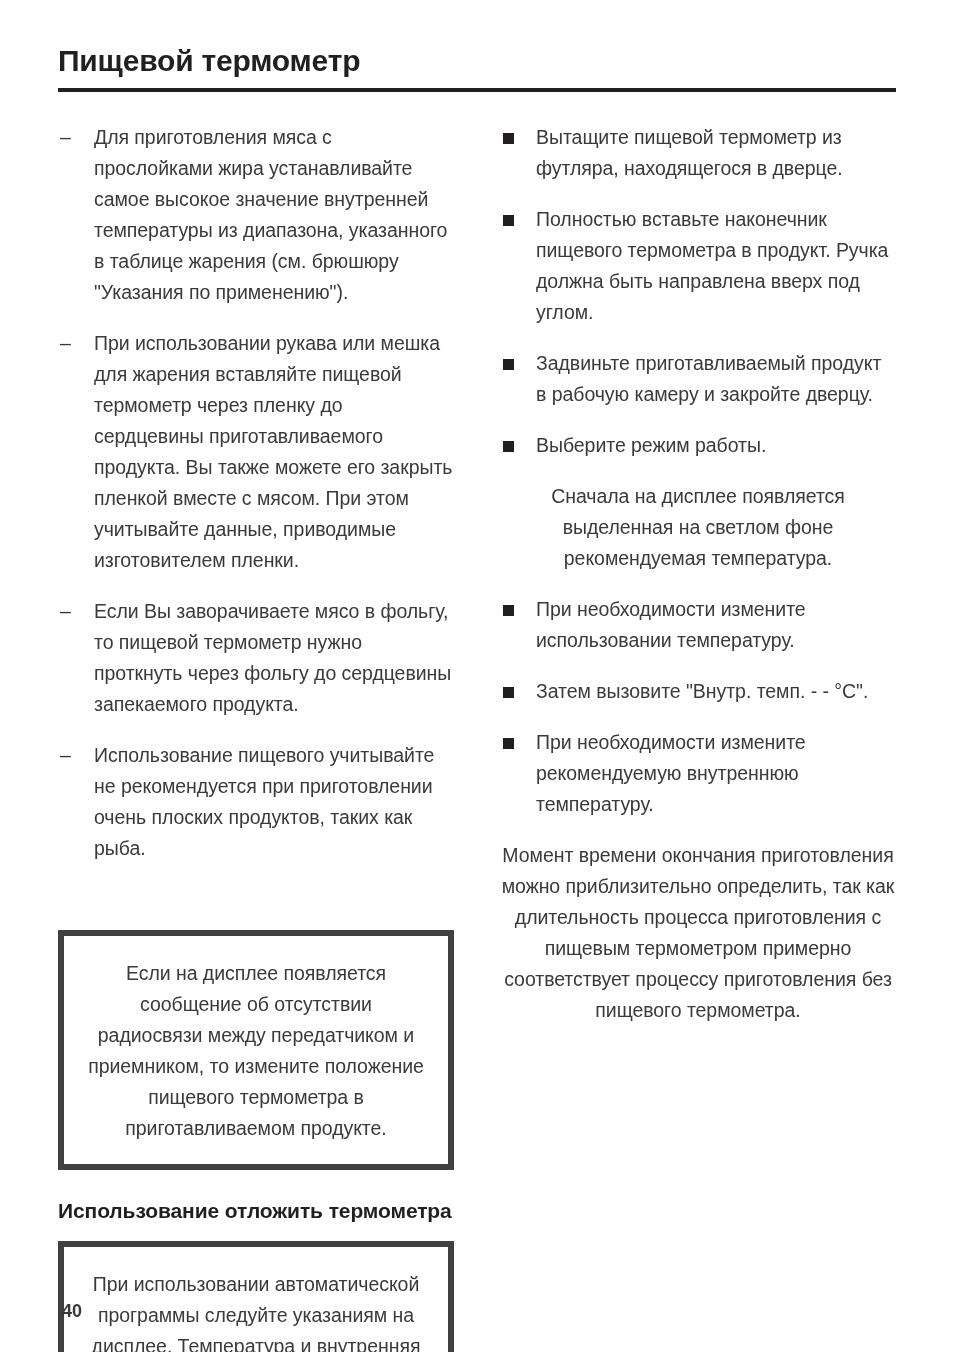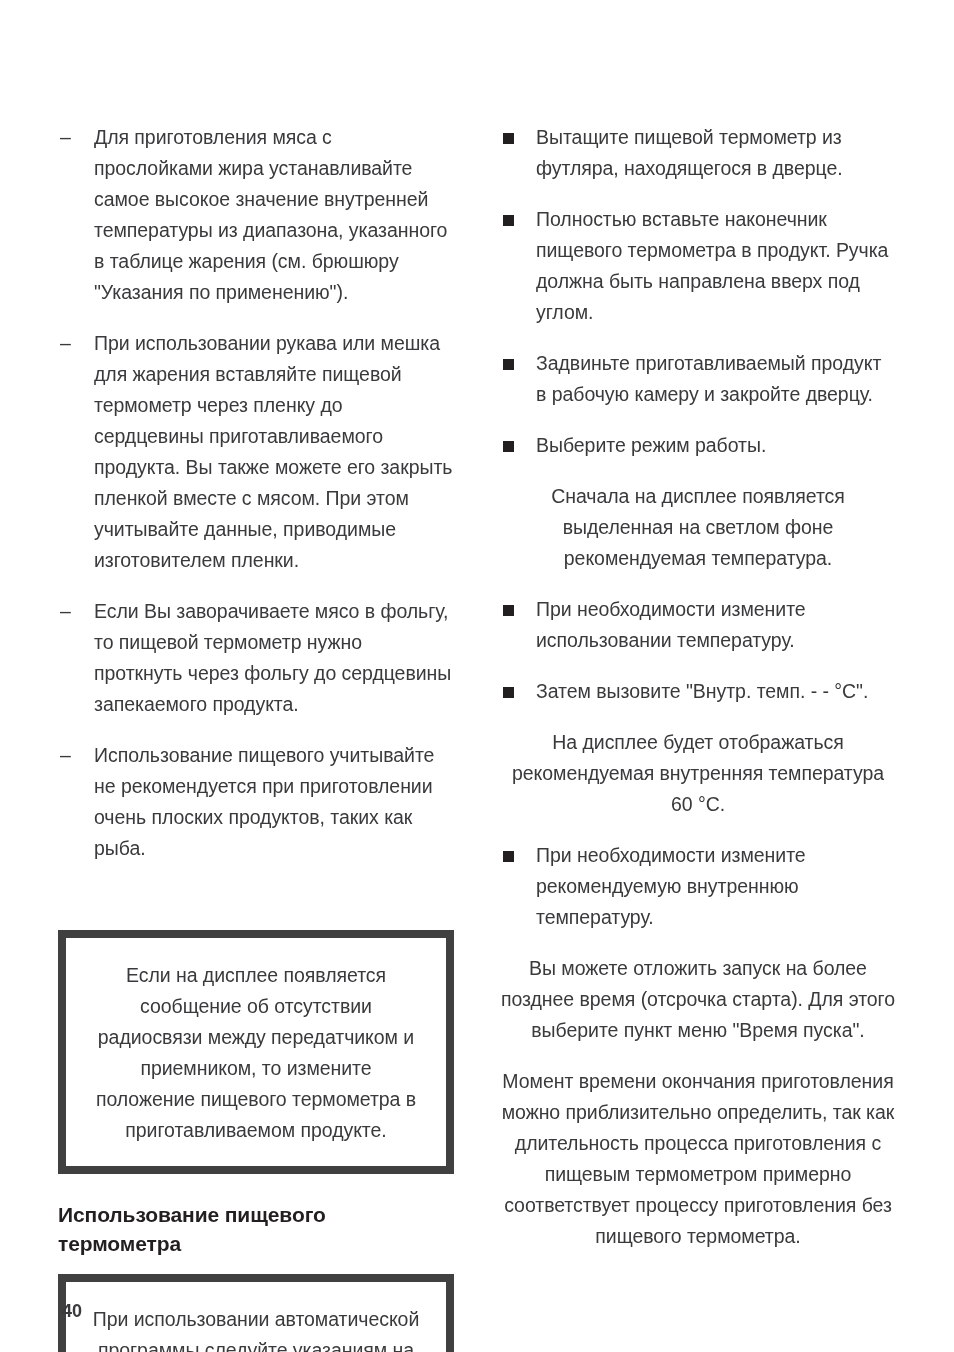--- a/index.html
+++ b/index.html
@@ -90,21 +90,21 @@
     left: 3px;
     top: 11px;
     width: 11px;
     height: 11px;
     background: #231f20;
     display: block;
   }
 
   
   .note-box {
-    border: 8px solid #404040;
+    border: 6px solid #404040;
     background: #ffffff;
     box-sizing: border-box;
     padding: 22px 24px 16px 24px;
     margin: 0 0 26px 0;
   }
   .note-box .para:last-child {
     margin-bottom: 4px;
   }
 
   
@@ -128,20 +128,24 @@
     line-height: 22px;
     color: #3a3a3c;
     font-weight: bold;
   }
 </style>
 </head>
 <body>
 
 <div class="page">
 
+  <div class="header">
+    <h1 class="page-title">Пищевой термометр</h1>
+    <div class="title-rule"></div>
+  </div>
 
   <div class="columns">
 
     <div class="col">
 
       <div class="bullet dash">
         <span class="marker">–</span>
         <span>Для приготовления мяса с прослойками жира устанавливайте самое высокое значение внутренней температуры из диапазона, указанного в таблице жарения (см. брюшюру "Указания по применению").</span>
       </div>
 
@@ -159,21 +163,21 @@
         <span class="marker">–</span>
         <span>Использование пищевого учитывайте не рекомендуется при приготовлении очень плоских продуктов, таких как рыба.</span>
       </div>
 
       <div class="spacer-lg"></div>
 
       <div class="note-box">
         <p class="para">Если на дисплее появляется сообщение об отсутствии радиосвязи между передатчиком и приемником, то измените положение пищевого термометра в приготавливаемом продукте.</p>
       </div>
 
-      <h2 class="section-heading">Использование пищевого термометра</h2>
+      <h2 class="section-heading">Использование отложить термометра</h2>
 
       <div class="note-box">
         <p class="para">При использовании автоматической программы следуйте указаниям на дисплее. Температура и внутренняя температура предварительно заданы в зависимости от программы.</p>
       </div>
 
     </div>
 
     <div class="col">
 
 
@@ -202,28 +206,26 @@
       <div class="bullet square">
         <span class="marker"></span>
         <span>При необходимости измените использовании температуру.</span>
       </div>
 
       <div class="bullet square">
         <span class="marker"></span>
         <span>Затем вызовите "Внутр. темп. - - °С".</span>
       </div>
 
-      <p class="para">На дисплее будет отображаться рекомендуемая внутренняя температура 60 °С.</p>
 
       <div class="bullet square">
         <span class="marker"></span>
         <span>При необходимости измените рекомендуемую внутреннюю температуру.</span>
       </div>
 
-      <p class="para">Вы можете отложить запуск на более позднее время (отсрочка старта). Для этого выберите пункт меню "Время пуска".</p>
 
       <p class="para">Момент времени окончания приготовления можно приблизительно определить, так как длительность процесса приготовления с пищевым термометром примерно соответствует процессу приготовления без пищевого термометра.</p>
 
     </div>
 
   </div>
 
   <div class="page-number">40</div>
 
 </div>

